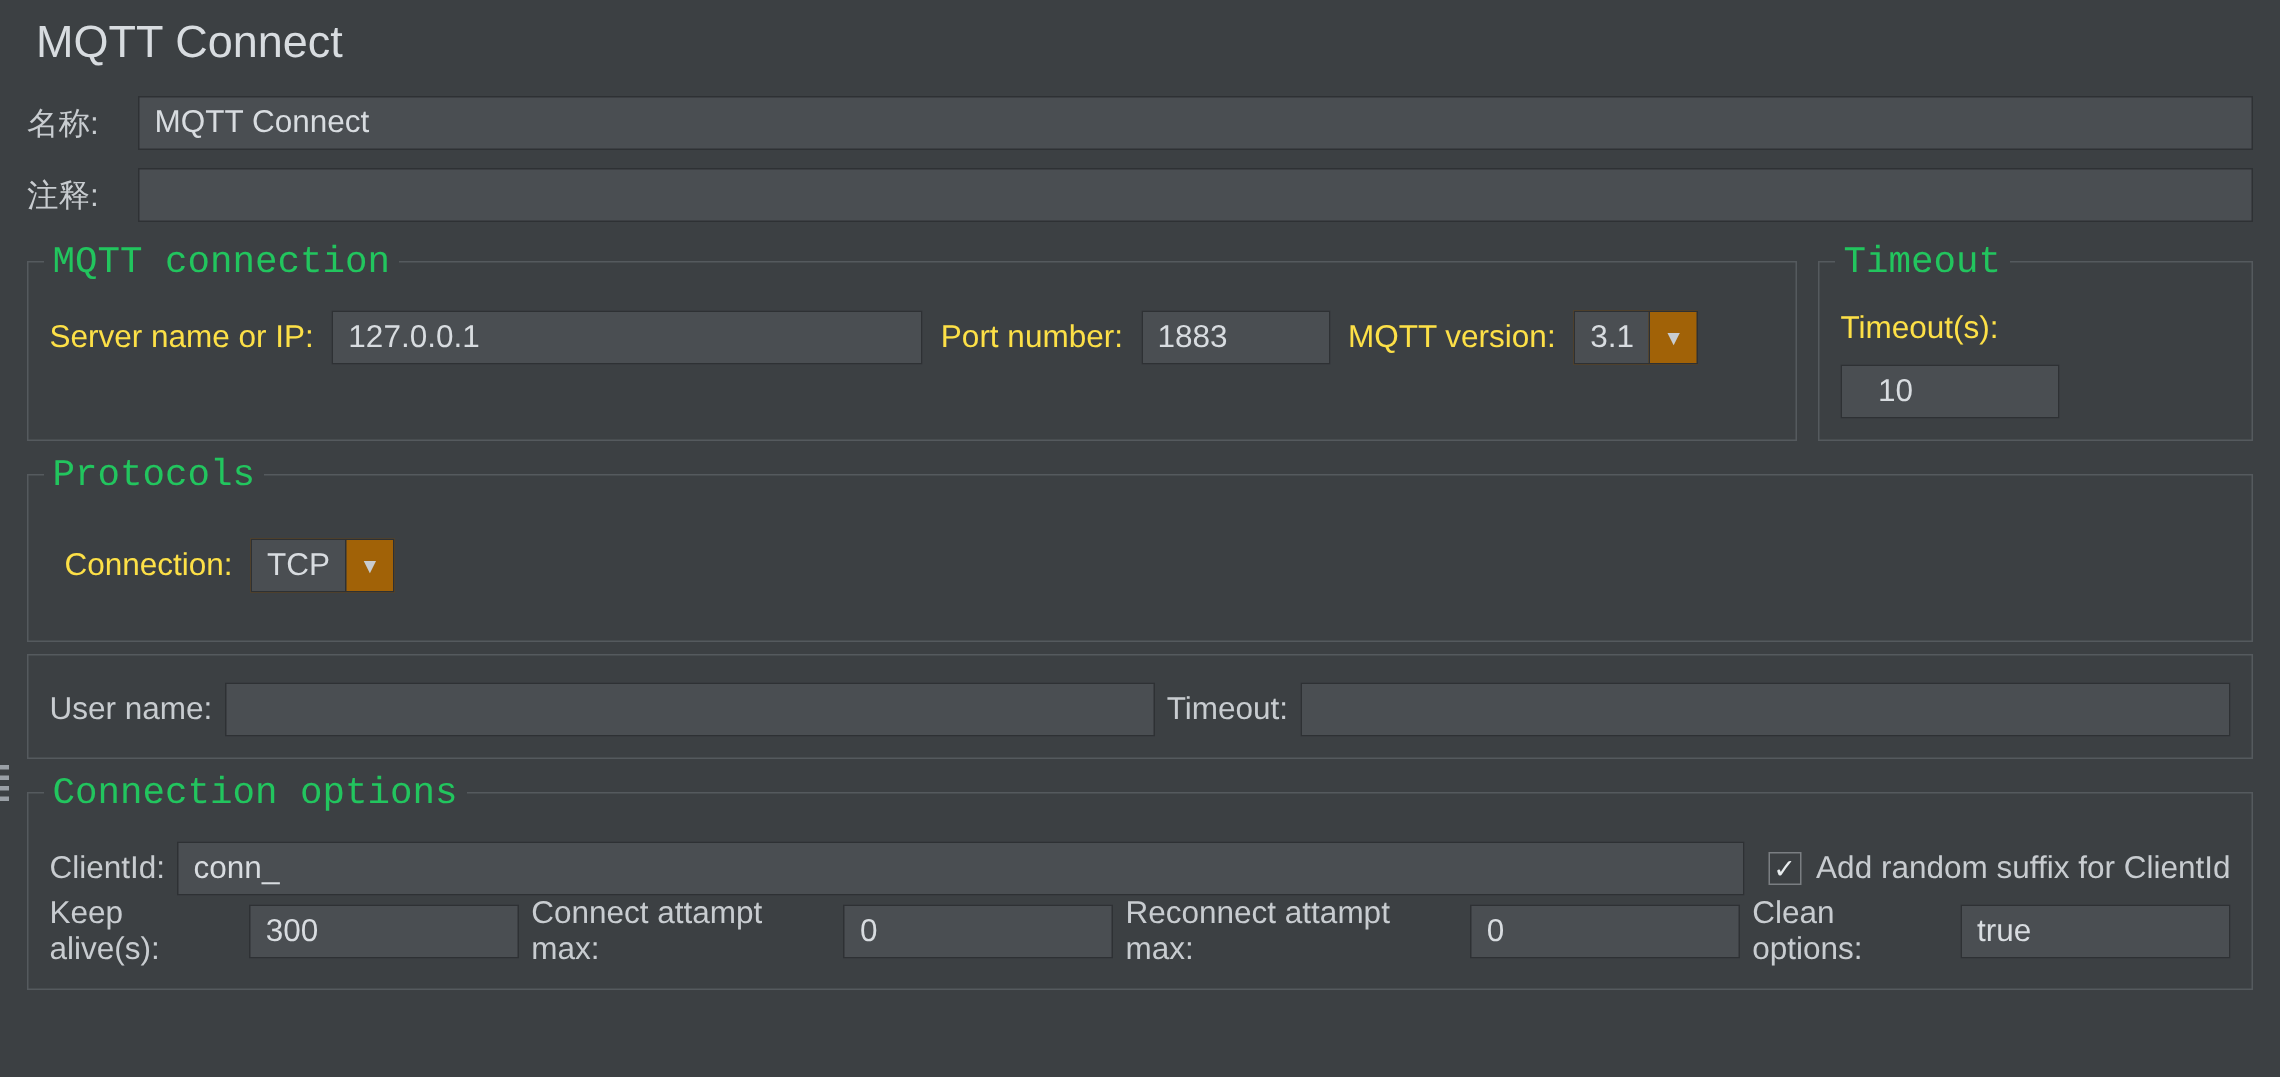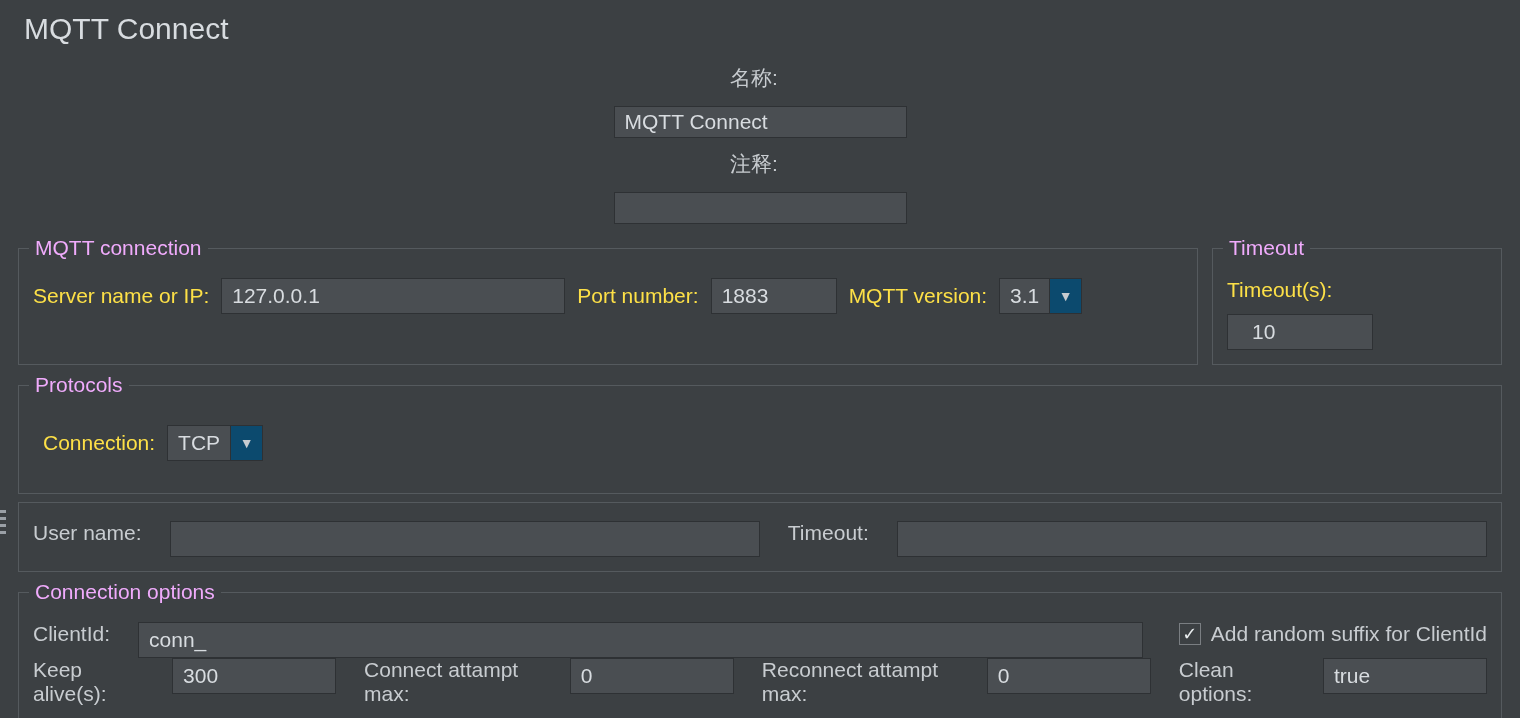--- a/index.html
+++ b/index.html
@@ -16,21 +16,20 @@
       font-weight: 400;
       color: #d8dce0;
       margin-bottom: 18px;
       margin-left: 6px;
     }
     .top-row {
       display: flex;
       align-items: center;
       gap: 14px;
       margin-bottom: 12px;
-      flex-direction: column;
     }
     .top-row label {
       width: 60px;
       color: #c8ccd0;
     }
     .top-row input {
       flex: 1;
     }
     input[type="text"], .select-display {
       background: #4a4e52;
@@ -44,23 +43,24 @@
     }
 
     fieldset {
       border: 1px solid #555a5e;
       padding: 18px 14px 14px 14px;
       margin: 0;
       position: relative;
     }
     legend {
       padding: 0 6px;
-      color: #f0abfc;
-      font-size: 21px;
+      color: #22c55e;
+      font-size: 25px;
       margin-left: -4px;
+      font-family: Liberation Mono, monospace;
     }
 
     .row-conn-timeout {
       display: flex;
       gap: 14px;
       margin-top: 2px;
       margin-bottom: 8px;
     }
     .fs-conn { flex: 1 1 auto; }
     .fs-timeout { flex: 0 0 290px; }
@@ -72,21 +72,21 @@
       flex-wrap: wrap;
     }
     .inline-group > label {
       color: #fde047;
       white-space: nowrap;
     }
 
     .select-wrap {
       display: inline-flex;
       border: 1px solid #2e3134;
-      background: #0c4a6e;
+      background: #a16207;
       height: 36px;
       align-items: stretch;
     }
     .select-wrap .select-display {
       border: none;
       height: auto;
       padding: 3px 10px;
       display: flex;
       align-items: center;
       min-width: 48px;
@@ -99,22 +99,22 @@
       justify-content: center;
       font-size: 14px;
       color: #c8ccd0;
       user-select: none;
     }
 
     .fs-full { margin-bottom: 8px; }
 
     .auth-row, .client-row, .opts-row {
       display: flex;
-      align-items: flex-start;
-      gap: 28px;
+      align-items: center;
+      gap: 8px;
     }
     .auth-row input { flex: 1; }
     .client-row { }
     .client-row input[type="text"] { flex: 1; }
 
     .checkbox-wrap {
       display: inline-flex;
       align-items: center;
       gap: 10px;
       margin-left: 8px;
@@ -126,21 +126,21 @@
       background: #3c4043;
       border: 1px solid #7a7e82;
       display: inline-flex;
       align-items: center;
       justify-content: center;
       color: #e8ecee;
       font-size: 18px;
       line-height: 1;
     }
 
-    .opts-row input[type="text"] { width: 164px; }
+    .opts-row input[type="text"] { width: 180px; }
 
     .resize-grip {
       position: fixed;
       left: 0;
       top: 510px;
       width: 6px;
       height: 24px;
       display: flex;
       flex-direction: column;
       justify-content: space-between;
@@ -160,21 +160,21 @@
 <div class="top-row">
   <label>注释:</label>
   <input type="text" value="" style="">
 </div>
 
 <div class="row-conn-timeout">
   <fieldset class="fs-conn">
     <legend>MQTT connection</legend>
     <div class="inline-group">
       <label>Server name or IP:</label>
-      <input type="text" style="width: 344px;" value="127.0.0.1">
+      <input type="text" style="width: 394px;" value="127.0.0.1">
       <label>Port number:</label>
       <input type="text" style="width: 126px;" value="1883">
       <label>MQTT version:</label>
       <div class="select-wrap">
         <span class="select-display">3.1</span>
         <span class="select-arrow">▼</span>
       </div>
     </div>
   </fieldset>
 

